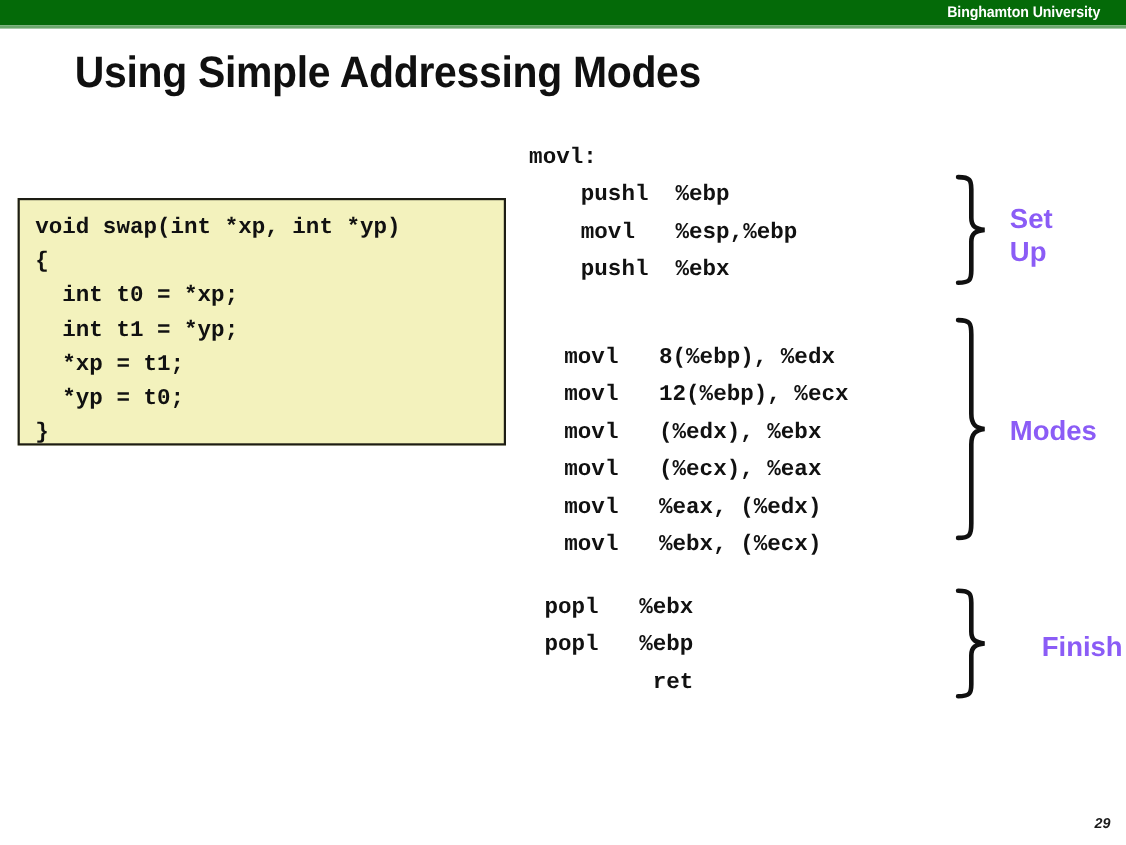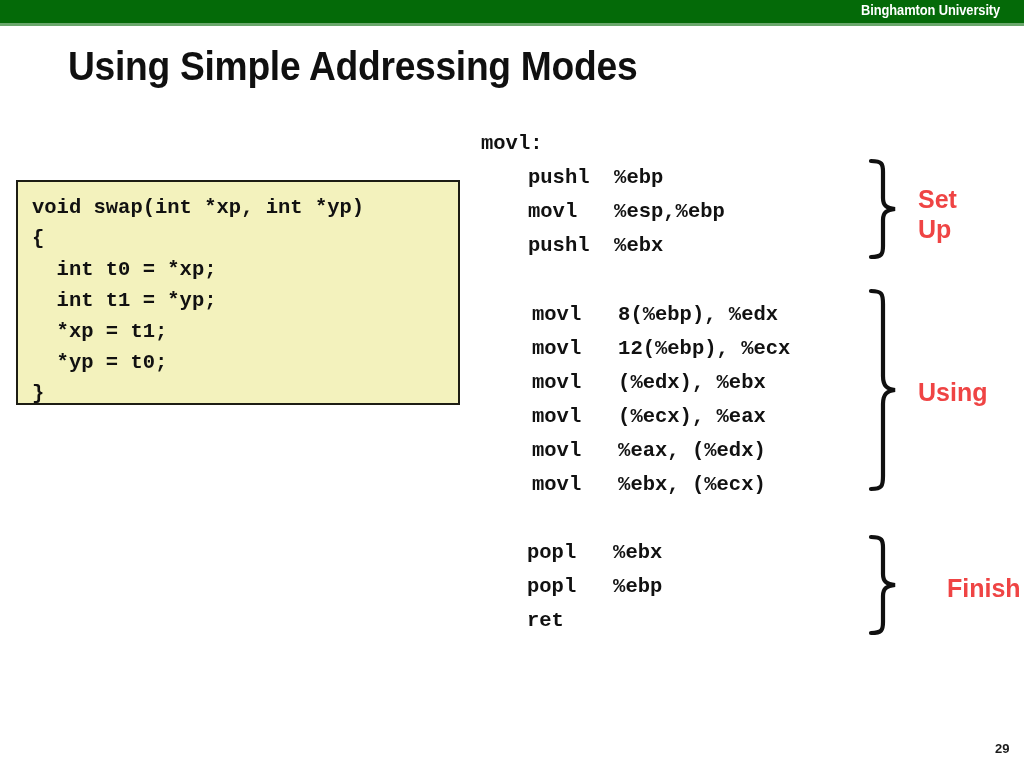--- a/index.html
+++ b/index.html
@@ -89,32 +89,32 @@
     position: absolute;
     font-family: "Liberation Mono", "DejaVu Sans Mono", monospace;
     font-size: 20.5px;
     font-weight: bold;
     line-height: 34px;
     color: #111111;
     white-space: pre;
   }
   #asm-label-line { left: 481px; top: 127px; }
   #asm-setup     { left: 528px; top: 161px; }
-  #asm-body      { left: 513px; top: 298px; margin-left: 19px; }
-  #asm-finish    { left: 527px; top: 536px; }
+  #asm-body      { left: 513px; top: 309px; }
+  #asm-finish    { left: 495px; top: 536px; text-align: right; }
 
   
   .brace-group { position: absolute; }
   .brace-svg { display: block; }
   .group-label {
     position: absolute;
     font-family: "Liberation Sans", sans-serif;
     font-size: 25px;
     font-weight: bold;
-    color: #ef4444;
+    color: #8b5cf6;
     line-height: 30px;
     white-space: pre-line;
   }
 
   #brace-setup  { left: 868px; top: 158px; }
   #label-setup  { left: 918px; top: 184px; }
 
   #brace-body   { left: 868px; top: 288px; }
   #label-body   { left: 918px; top: 377px; }
 
@@ -123,20 +123,21 @@
 
   
   #page-number {
     position: absolute;
     left: 995px;
     top: 741px;
     font-family: "Liberation Sans", sans-serif;
     font-size: 13px;
     font-weight: bold;
     color: #1b1b1b;
+    font-style: italic;
   }
 </style>
 </head>
 <body>
 
 <div id="banner"></div>
 <div id="banner-underline"></div>
 <div id="banner-title">Binghamton University</div>
 
 <div id="slide-title">Using Simple Addressing Modes</div>
@@ -176,21 +177,21 @@
 </div>
 <div class="group-label" id="label-setup">Set
 Up</div>
 
 <div class="brace-group" id="brace-body">
   <svg class="brace-svg" width="34" height="212" viewBox="0 0 34 212">
     <path d="M 3 3 C 14 3, 15 6, 15 16 L 15 88 C 15 98, 19 101, 27 102
              C 19 103, 15 106, 15 116 L 15 188 C 15 198, 14 201, 3 201" fill="none" stroke="#101010" stroke-width="4.2" stroke-linecap="round"></path>
   </svg>
 </div>
-<div class="group-label" id="label-body">Using</div>
+<div class="group-label" id="label-body">Modes</div>
 
 <div class="brace-group" id="brace-finish">
   <svg class="brace-svg" width="34" height="102" viewBox="0 0 34 102">
     <path d="M 3 3 C 14 3, 15 6, 15 14 L 15 40 C 15 48, 19 50, 27 51
              C 19 52, 15 54, 15 62 L 15 88 C 15 96, 14 99, 3 99" fill="none" stroke="#101010" stroke-width="4.2" stroke-linecap="round"></path>
   </svg>
 </div>
 <div class="group-label" id="label-finish">Finish</div>
 
 <div id="page-number">29</div>

